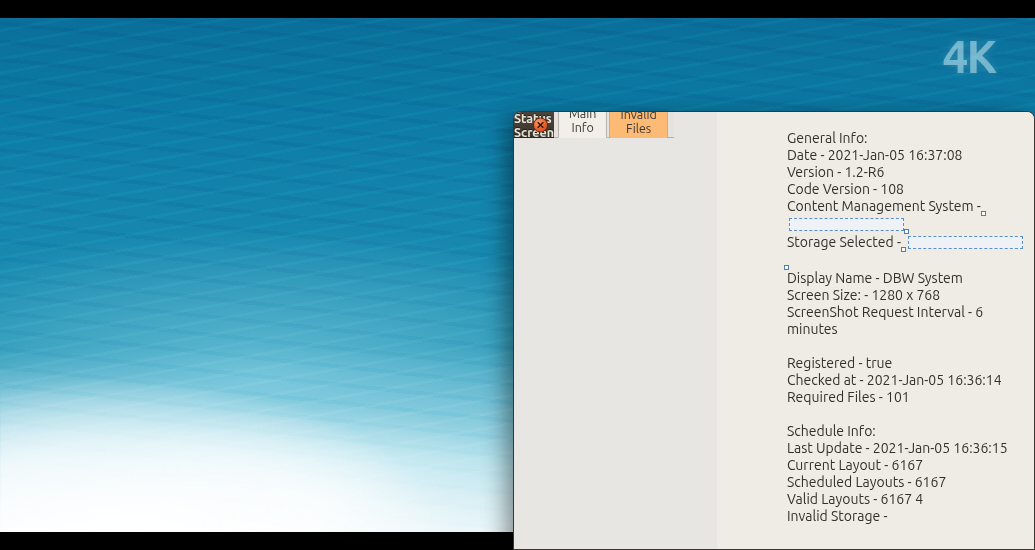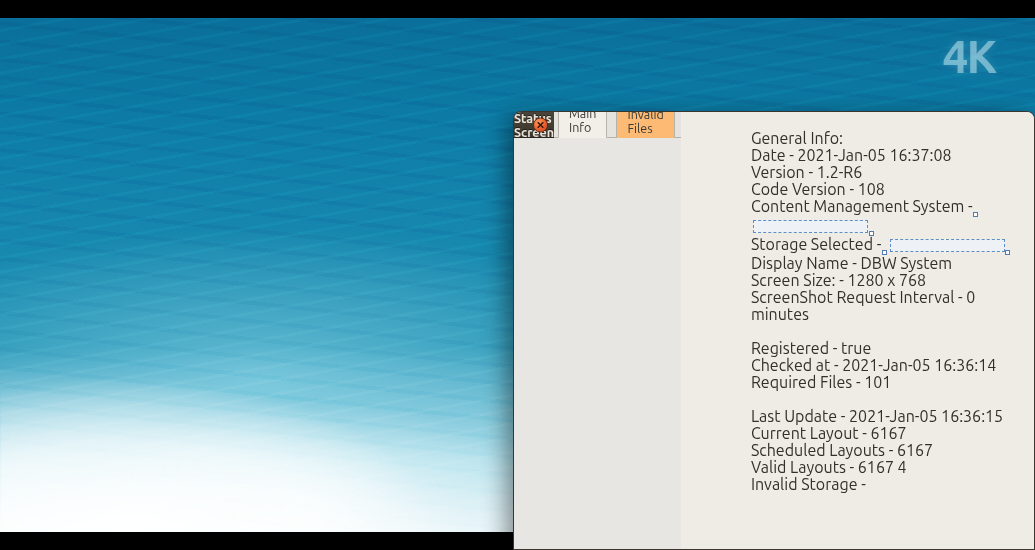--- a/index.html
+++ b/index.html
@@ -74,21 +74,22 @@
     display: flex; align-items: center; justify-content: center;
     cursor: pointer;
   }
   .close-btn svg { width: 7px; height: 7px; stroke: #3a1505; stroke-width: 2.2; }
 
   .tabstrip {
     flex: 0 0 26px; height: 26px;
     background: #e6e3de;
     border-bottom: 1px solid #b6b2aa;
     display: flex; align-items: flex-end; padding: 0 4px;
-    gap: 7px;
+    gap: 0;
+    text-align: center;
   }
   .tab {
     font-size: 12.5px; color: #3a3a36; padding: 4px 10px 3px;
     border: 1px solid #b6b2aa; border-bottom: none;
     background: #efece6;
     border-top-left-radius: 3px; border-top-right-radius: 3px;
     margin-right: 2px; cursor: pointer;
     position: relative; bottom: -1px;
   }
   .tab[aria-selected="true"] {
@@ -97,23 +98,24 @@
     bottom: -1px;
   }
   .tab[aria-selected="false"] {
     background: #fdba74;
   }
 
   .content {
     flex: 1 1 auto;
     background: #efece6;
     padding: 18px 10px 10px 70px;
-    font-size: 16px; line-height: 17px; color: #313129;
+    font-size: 14px; line-height: 17px; color: #313129;
     overflow: hidden;
     position: relative;
+    margin-left: 43px;
   }
   .content .section-gap { height: 17px; }
 
   .redact {
     display: inline-block; min-width: 115px; height: 13px;
     border: 1px dashed #5d8ec7; background: #eef2f7;
     vertical-align: -2px; margin-left: 2px;
   }
   .redact-row .handle {
     display:inline-block; width:5px; height:5px; border:1px solid #527bb3;
@@ -157,30 +159,31 @@
       <span class="handle"></span>
     </div>
     <div class="redact-row">
       <span>Storage Selected -</span>
       <span class="handle"></span>
       <span class="redact"></span>
       <span class="handle"></span>
     </div>
     <div>Display Name - DBW System</div>
     <div>Screen Size: - 1280 x 768</div>
-    <div>ScreenShot Request Interval - 0 minutes</div>
+    <div>ScreenShot Request Interval - 6 minutes</div>
 
     <div class="section-gap"></div>
 
     <div>Registered - true</div>
     <div>Checked at - 2021-Jan-05 16:36:14</div>
     <div>Required Files - 101</div>
 
     <div class="section-gap"></div>
 
+    <div>Schedule Info:</div>
     <div>Last Update - 2021-Jan-05 16:36:15</div>
     <div>Current Layout - 6167</div>
     <div>Scheduled Layouts - 6167</div>
     <div>Valid Layouts - 6167 4</div>
     <div>Invalid Storage -</div>
 
   </div>
 </div>
 
 </body></html>

